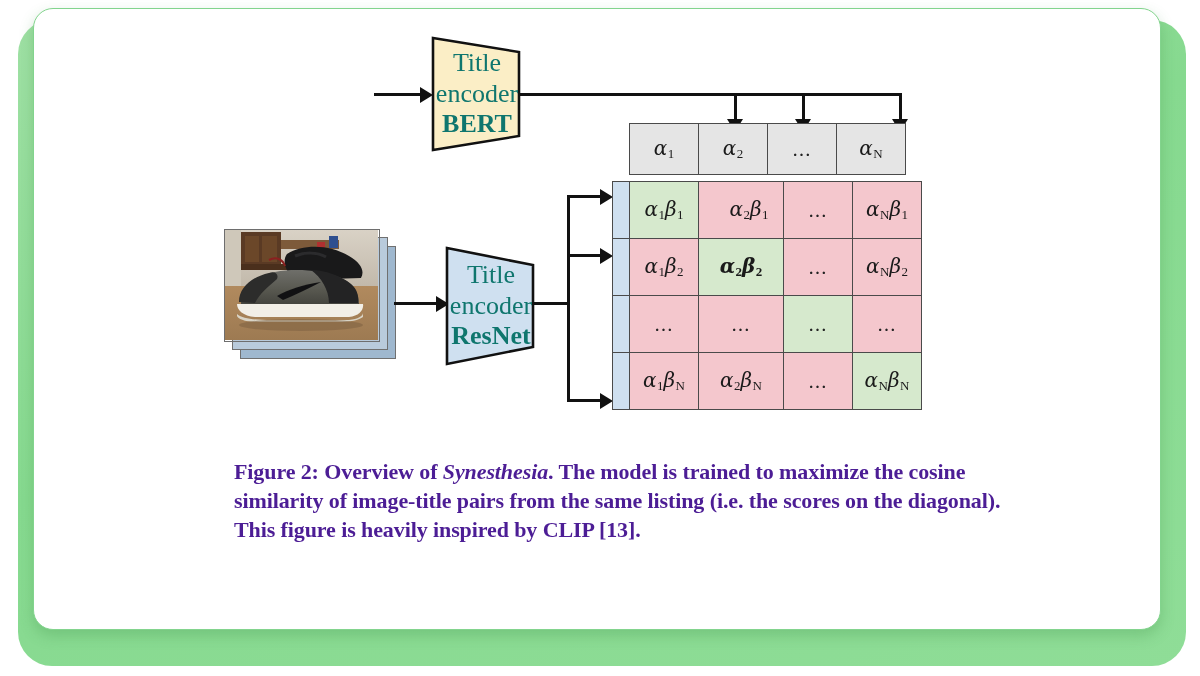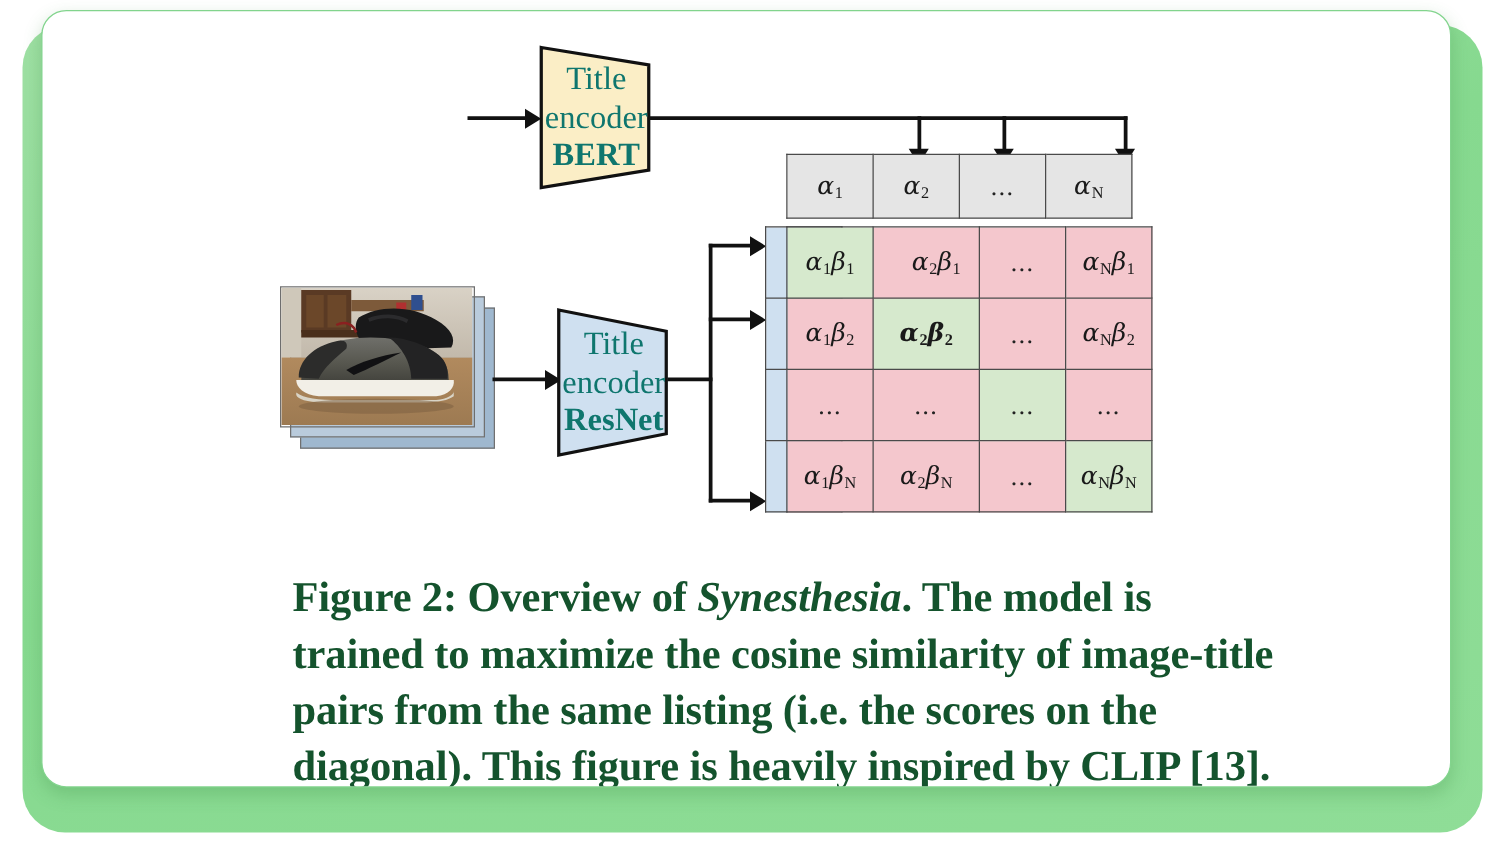--- a/index.html
+++ b/index.html
@@ -105,23 +105,23 @@
   .sub{font-size:13px;font-style:normal;vertical-align:-3px;padding-left:.5px;
        font-family:"Liberation Serif",serif;}
   .dots{letter-spacing:1px;font-size:19px;color:#222;}
 
   
   #caption{
     position:absolute;
     left:200px; top:448px; width:800px;
     font-family:"Liberation Serif", serif;
     font-weight:bold;
-    font-size:34px;
+    font-size:22px;
     line-height:1.32;
-    color:#14532d;
+    color:#4c1d95;
     letter-spacing:-.1px;
   }
   #caption i{font-style:italic;}
 </style>
 </head>
 <body>
 
 <div id="green-backdrop"></div>
 
 <div id="card">

